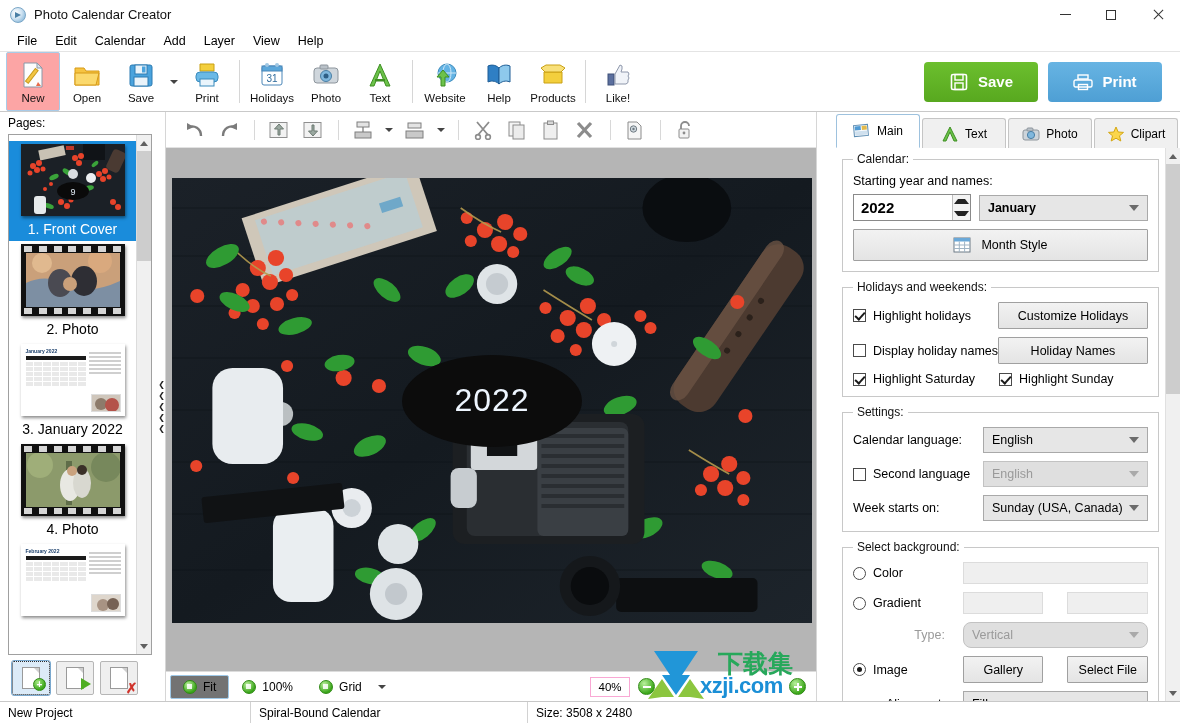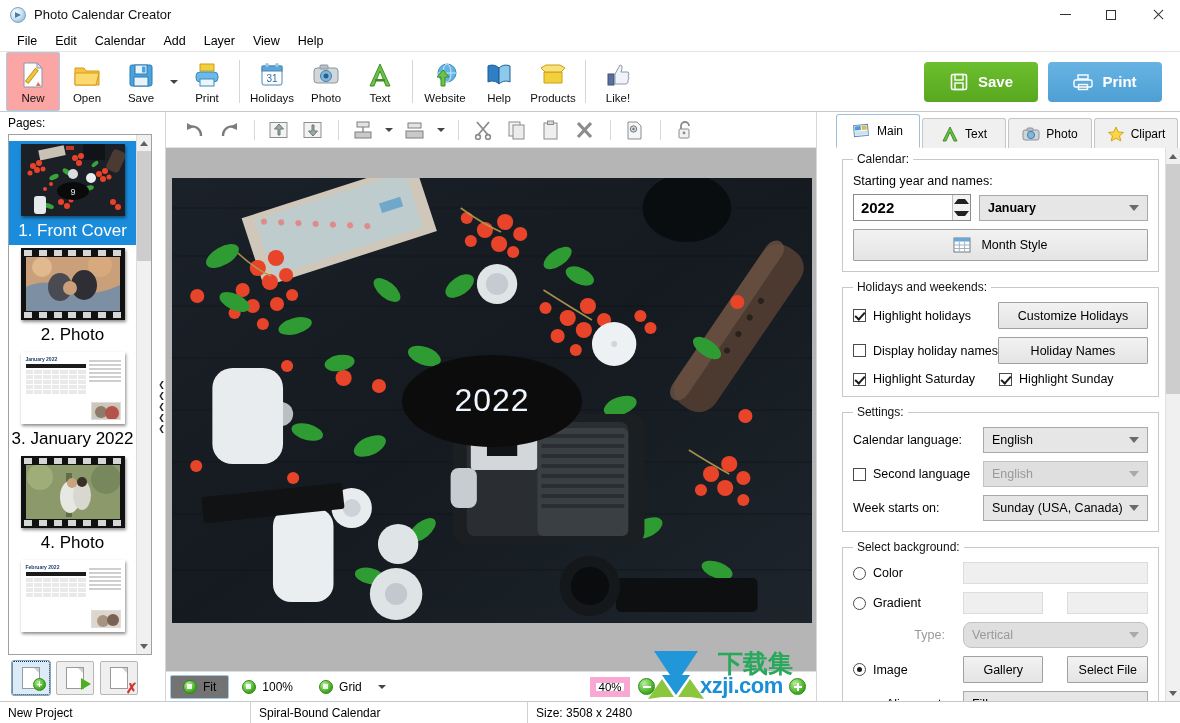--- a/index.html
+++ b/index.html
@@ -100,21 +100,21 @@
   .pages-hdr { height: 22px; display: flex; align-items: center; padding-left: 8px; font-size: 12px; }
   .pages-list-wrap {
     flex: 1 1 auto; margin: 0 6px 0 8px;
     border: 1px solid #a0a0a0; background: #fff; position: relative; overflow: hidden;
     display: flex;
   }
   .pages-list { flex: 1 1 auto; padding: 6px 0 6px 0; overflow: hidden; }
   .thumb-item { display: flex; flex-direction: column; align-items: center; padding: 3px 0 4px 0; cursor: default; }
   .thumb-item.selected { background: #1a8cdb; }
   .thumb-item.selected .thumb-cap { color: #fff; }
-  .thumb-cap { font-size: 17px; padding-top: 5px; color: #000; }
+  .thumb-cap { font-size: 14px; padding-top: 5px; color: #000; }
   .thumb-box { width: 104px; height: 72px; box-shadow: 1px 2px 3px rgba(0,0,0,.45); overflow: hidden; position: relative; }
 
   
   .art-cover { width:100%; height:100%; background:#1e2227; position:relative; overflow:hidden; }
   .art-film { width:100%; height:100%; background:#111; position:relative; padding:9px 5px; }
   .art-film .inner { width:100%; height:100%; overflow:hidden; position:relative; }
   .film-perf { position:absolute; left:0; right:0; height:8px; display:flex; justify-content:space-around; align-items:center; }
   .film-perf.top { top:1px; } .film-perf.bot { bottom:1px; }
   .film-perf i { width:8px; height:6px; background:#d6d6d6; display:block; }
   .art-cal { width:100%; height:100%; background:#fff; position:relative; padding:4px 5px; }
@@ -178,21 +178,21 @@
   .zb-btn {
     height: 24px; display: flex; align-items: center; gap: 6px; padding: 0 12px;
     border: 1px solid transparent; border-radius: 2px; cursor: default; font-size: 12px;
   }
   .zb-btn.active { background: #737373; border-color: #9fc9e8; }
   .zb-ico { width: 14px; height: 14px; border-radius: 50%;
     background: radial-gradient(circle at 35% 30%, #bdf0a0, #3aa519 70%); border:1px solid #2f8a14; position:relative; }
   .zb-ico::after { content:""; position:absolute; left:3px; top:3px; width:5px; height:5px; background:#fff; opacity:.85; }
   .zoom-right { margin-left: auto; display: flex; align-items: center; gap: 8px; padding-right: 10px; }
   .zoom-val {
-    width: 40px; height: 20px; border: 6px solid #f9a8d4; background: #fff;
+    width: 40px; height: 20px; border: 1px solid #f9a8d4; background: #fff;
     display: flex; align-items: center; justify-content: center; font-size: 11.5px;
   }
   .circle-btn {
     width: 17px; height: 17px; border-radius: 50%;
     background: radial-gradient(circle at 35% 30%, #b9f09c, #3da81b 70%);
     border: 1px solid #2f8a14; position: relative;
   }
   .circle-btn::before { content:""; position:absolute; left:3.5px; top:7px; width:8px; height:2px; background:#fff; }
   .circle-btn.plus::after { content:""; position:absolute; left:6.5px; top:4px; width:2px; height:8px; background:#fff; }
 

